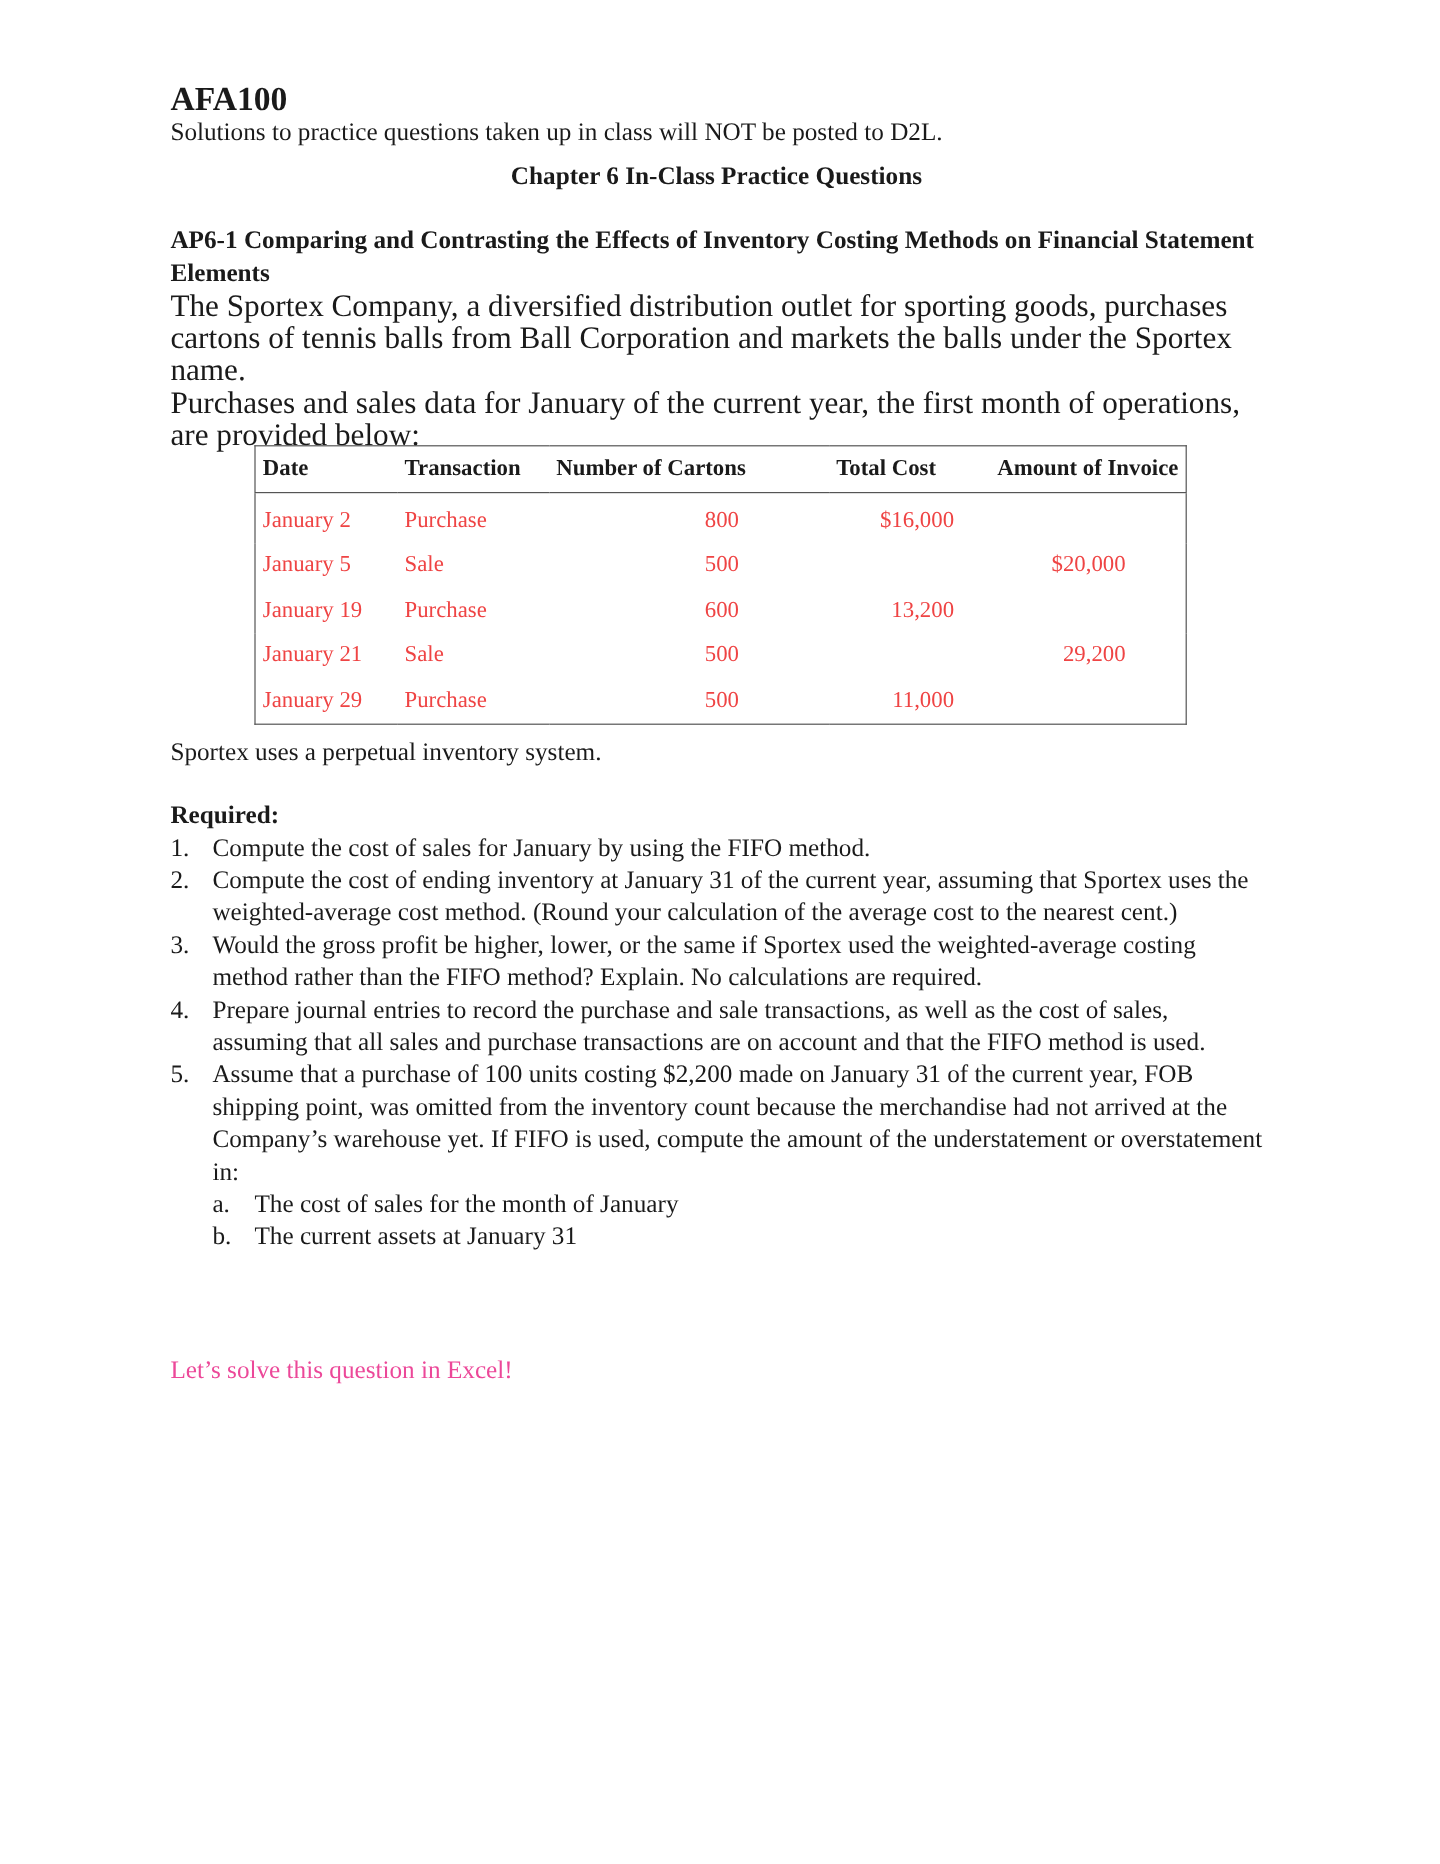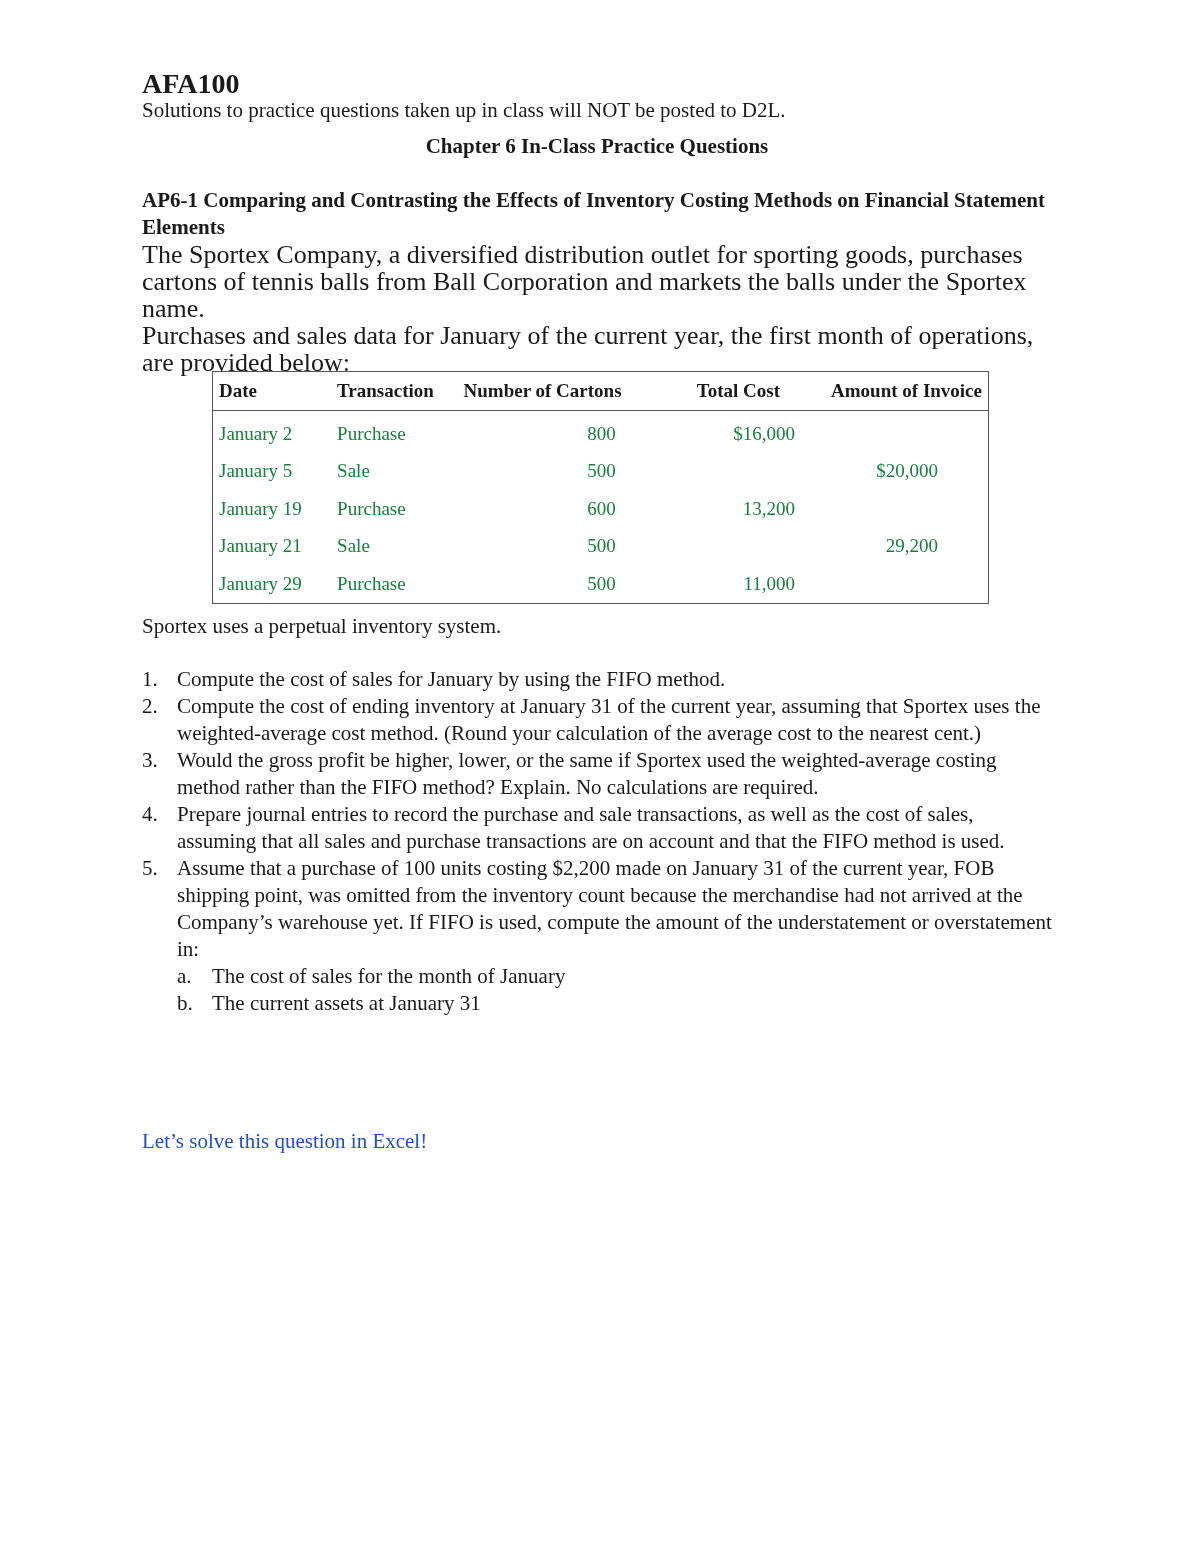--- a/index.html
+++ b/index.html
@@ -16,21 +16,21 @@
   .para { font-size: 26px; line-height: 27px; }
   table.data {
     position: absolute; left: 70px; top: 301px;
     border-collapse: collapse; border: 1.5px solid #555;
     font-size: 19px; width: 777px; padding-left: 26px;
   }
   table.data th {
     font-weight: bold; text-align: left; padding: 6px 6px 6px 6px; height: 26px;
     border-bottom: 1.5px solid #555; white-space: nowrap; font-size: 19px;
   }
-  table.data td { padding: 0 6px; height: 37.5px; white-space: nowrap; color: #15803d; }
+  table.data td { padding: 0 6px; height: 37.5px; white-space: nowrap; color: #ef4444; }
   table.data tbody tr:first-child td { padding-top: 4px; }
   .c-date { width: 120px; }
   .c-tx { width: 125px; }
   .c-num { width: 190px; text-align: right; padding-right: 75px !important; }
   .c-cost { width: 120px; text-align: right; padding-right: 30px !important; }
   .c-inv { text-align: right; padding-right: 50px !important; }
   th.c-num, th.c-cost, th.c-inv { text-align: left; padding-right: 6px !important; }
   .perpetual { position: absolute; top: 543px; left: 0; font-size: 21px; line-height: 27px; }
   .required-wrap { position: absolute; top: 596px; left: 0; width: 910px; }
   .req-title { font-weight: bold; font-size: 21px; line-height: 27px; }
@@ -99,20 +99,21 @@
         <td class="c-num">500</td>
         <td class="c-cost">11,000</td>
         <td class="c-inv"></td>
       </tr>
     </tbody>
   </table>
 
   <div class="perpetual">Sportex uses a perpetual inventory system.</div>
 
   <div class="required-wrap">
+    <div class="req-title">Required:</div>
     <ol class="req">
       <li>
         <span class="num">1.</span>
         <span>Compute the cost of sales for January by using the FIFO method.</span>
       </li>
       <li>
         <span class="num">2.</span>
         <span>Compute the cost of ending inventory at January 31 of the current year, assuming that Sportex uses the weighted-average cost method. (Round your calculation of the average cost to the nearest cent.)</span>
       </li>
       <li>
@@ -133,14 +134,14 @@
           </li>
           <li>
             <span class="num">b.</span>
             <span>The current assets at January 31</span>
           </li>
         </ol>
       </li>
     </ol>
   </div>
 
-  <div class="excel" id="excel-note" style="color: #1d4ed8;">Let’s solve this question in Excel!</div>
+  <div class="excel" id="excel-note" style="color: #ec4899;">Let’s solve this question in Excel!</div>
 </div>
 
 </body></html>

